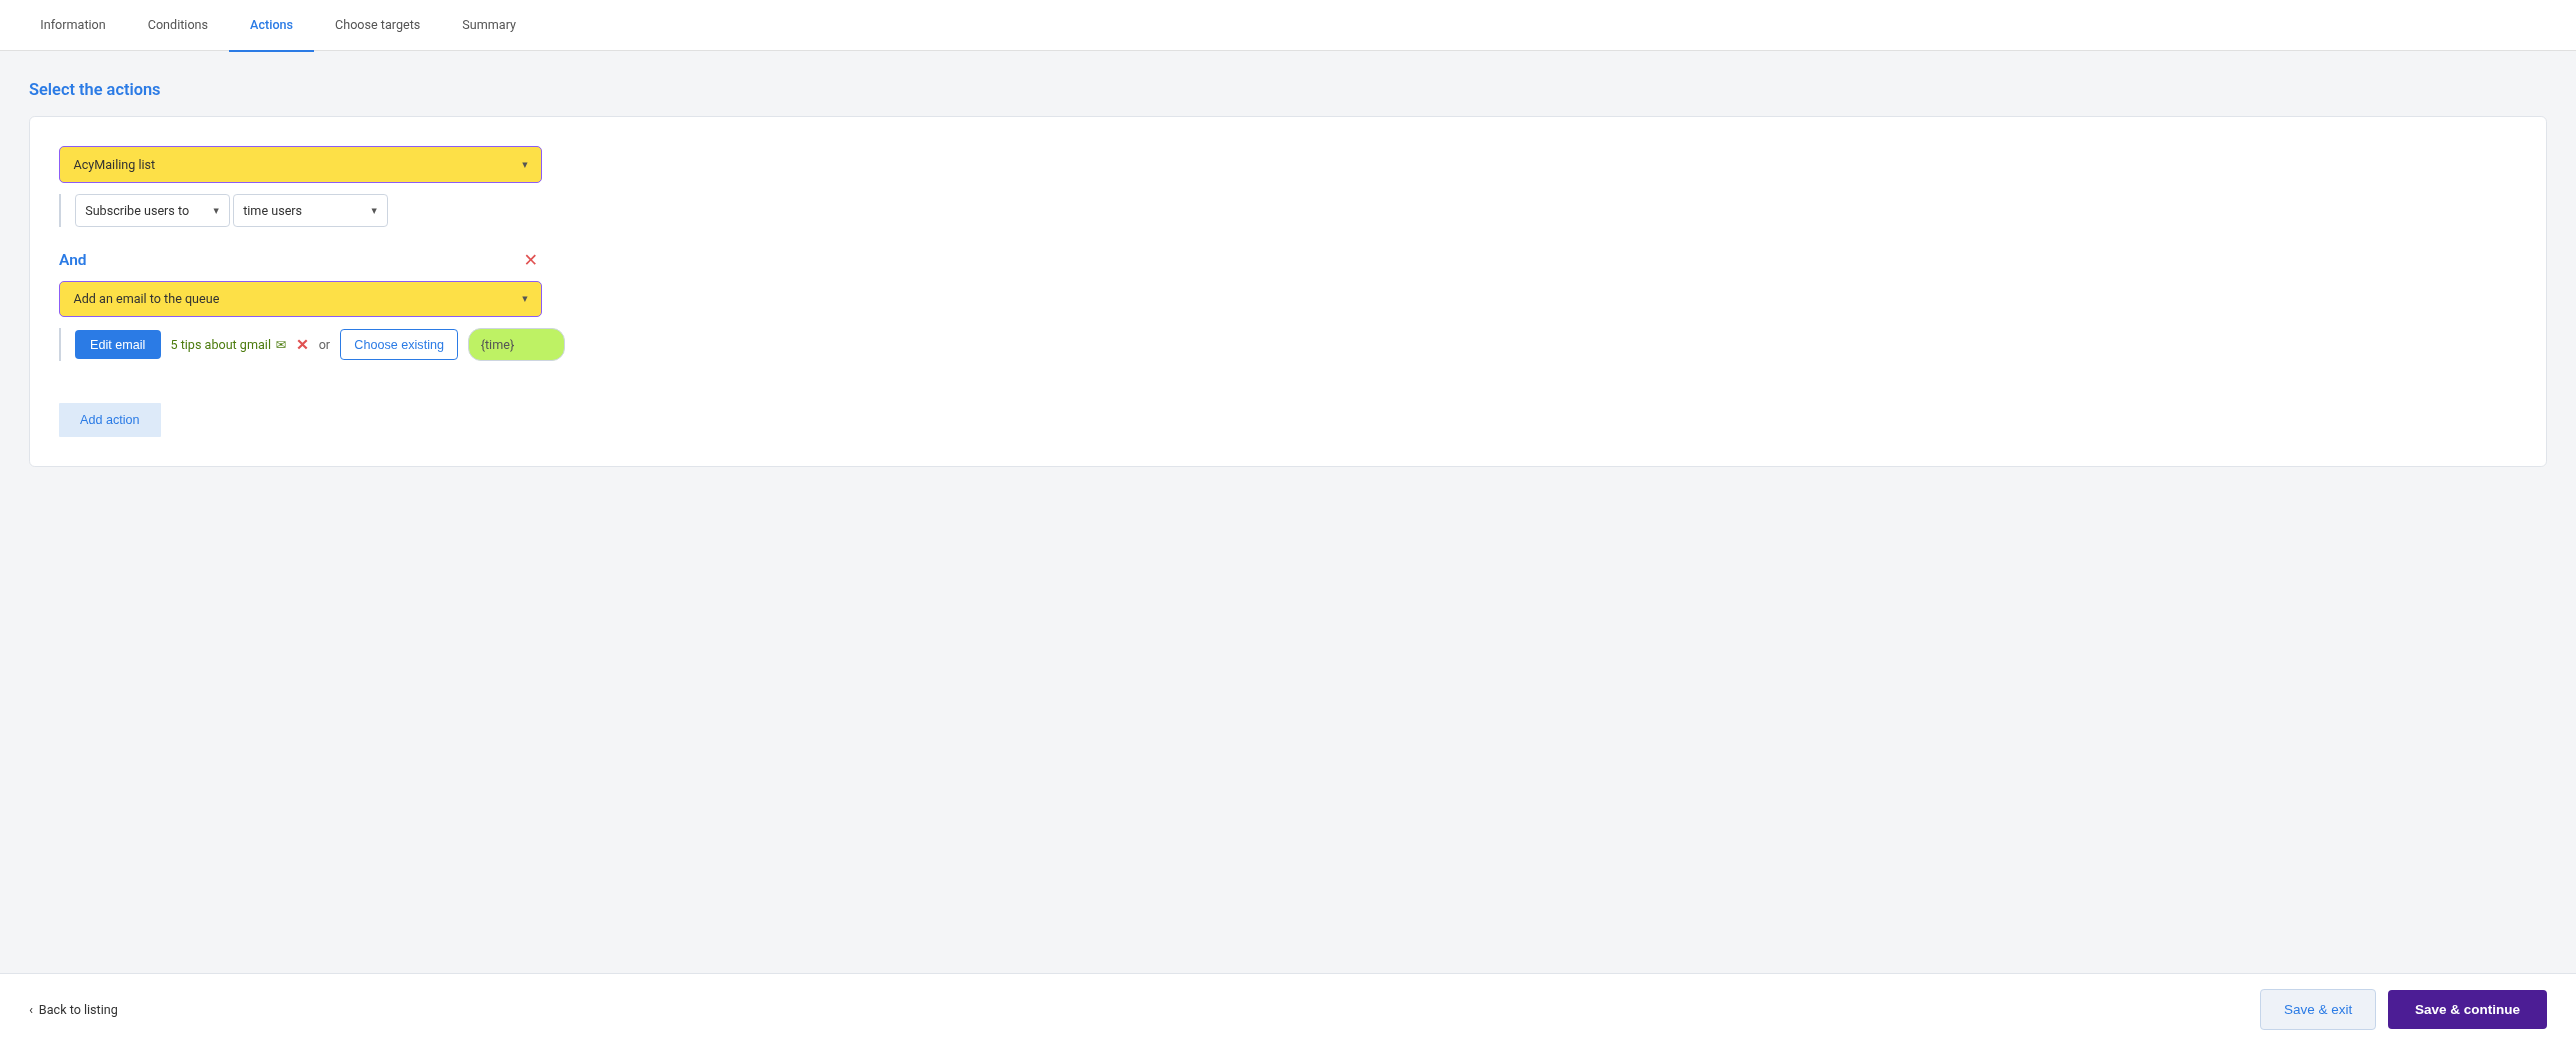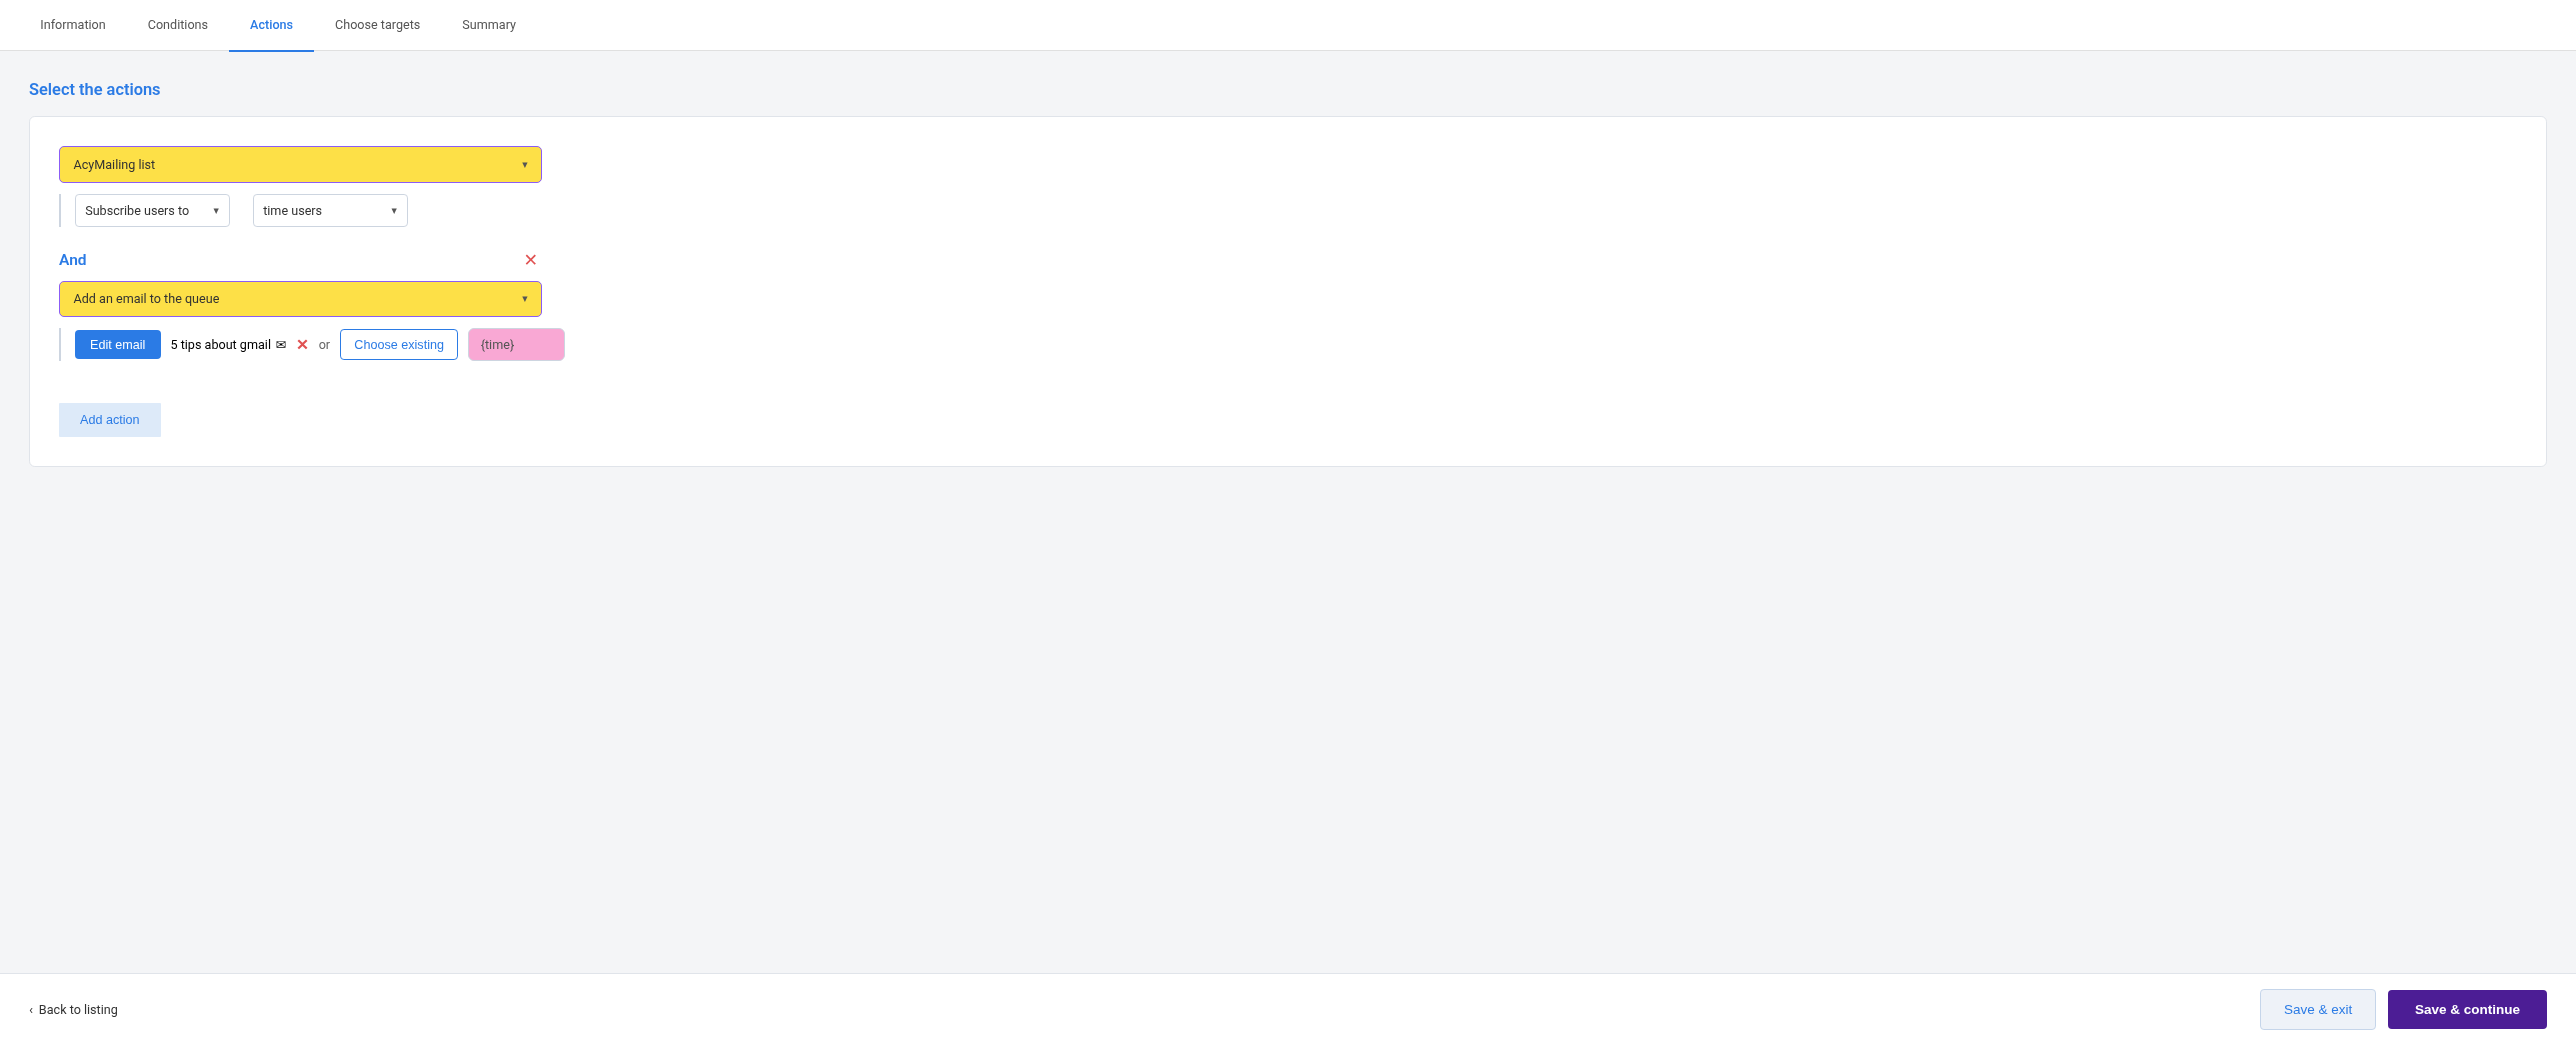--- a/index.html
+++ b/index.html
@@ -76,21 +76,21 @@
       user-select: none;
     }
     .dropdown-select .chevron {
       color: #555;
       font-size: 10.6px;
     }
 
     .action-row {
       display: flex;
       align-items: center;
-      gap: 23px;
+      gap: 3px;
       margin-top: 11.6px;
       padding-left: 13.5px;
       border-left: 2.9px solid #cdd5e0;
     }
 
     .sub-dropdown {
       display: flex;
       align-items: center;
       justify-content: space-between;
       border: 1px solid #cdd5e0;
@@ -150,21 +150,21 @@
       border-radius: 3.9px;
       padding: 7.7px 15.5px;
       font-size: 12.6px;
       cursor: pointer;
       font-weight: 500;
       white-space: nowrap;
     }
 
     .email-name {
       font-size: 12.6px;
-      color: #000000;
+      color: #4d7c0f;
       display: flex;
       align-items: center;
       gap: 4.8px;
     }
 
     .x-btn {
       color: #e05252;
       font-size: 15.5px;
       cursor: pointer;
       font-weight: bold;
@@ -180,23 +180,23 @@
       color: #2b7be5;
       border: 1px solid #2b7be5;
       border-radius: 3.9px;
       padding: 7.7px 13.5px;
       font-size: 12.6px;
       cursor: pointer;
       white-space: nowrap;
     }
 
     .time-input {
-      background: #f9a8d4;
+      background: #bef264;
       border: 1px solid #cdd5e0;
-      border-radius: 6px;
+      border-radius: 13px;
       padding: 7.7px 11.6px;
       font-size: 12.6px;
       color: #555;
       min-width: 97px;
     }
 
     
     .add-action-btn {
       background: #ddeaf9;
       color: #2b7be5;

